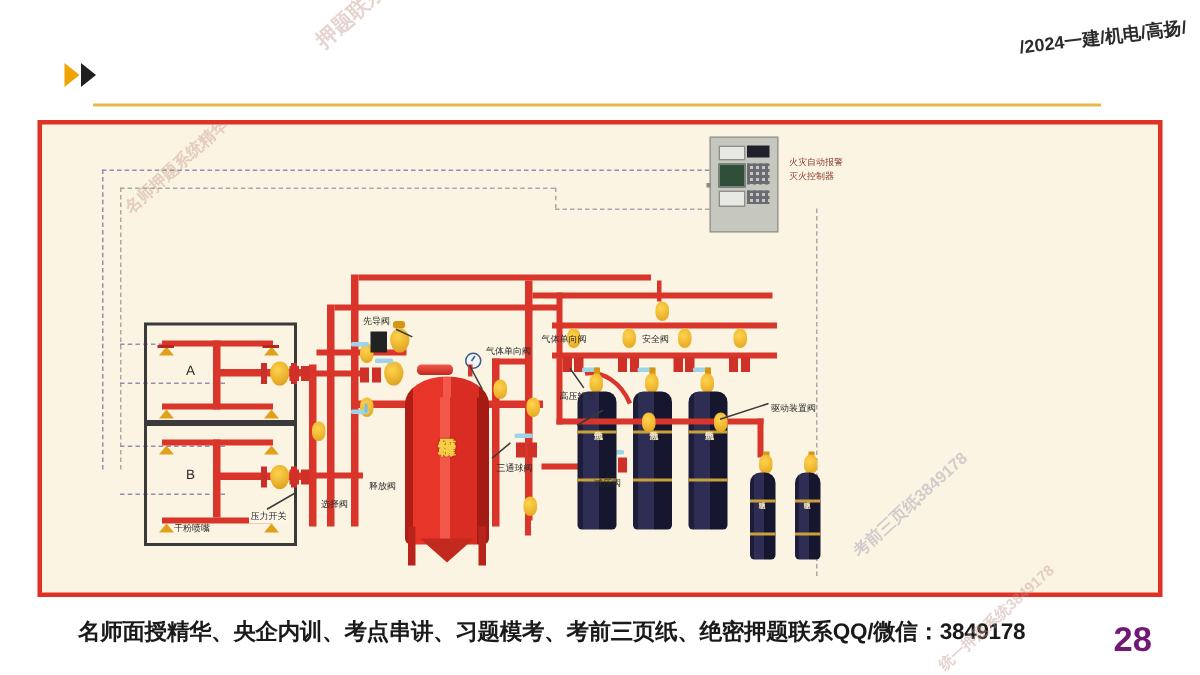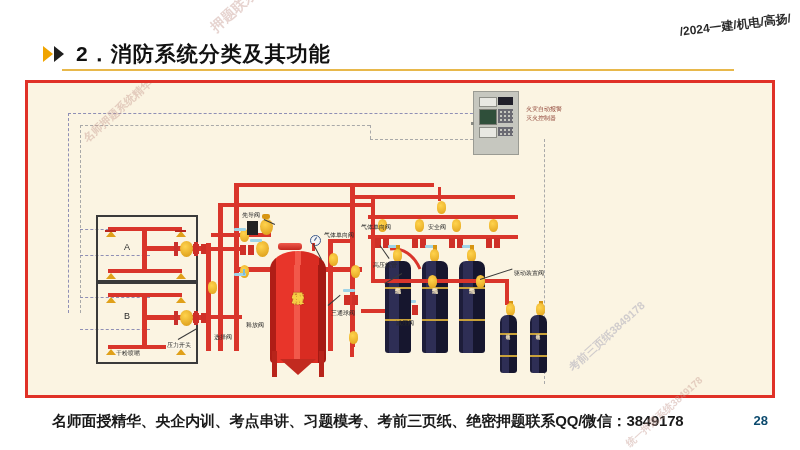--- a/index.html
+++ b/index.html
@@ -95,21 +95,21 @@
   
   .gauge{position:absolute;width:9px;height:9px;border-radius:50%;background:#f4f4f4;border:1px solid #3d5a8a;}
   .gauge:after{content:"";position:absolute;left:4px;top:1px;width:1px;height:4px;background:#3d5a8a;transform:rotate(35deg);}
 
   
   .footer{
     position:absolute;left:52px;top:412px;width:700px;
     font-size:15px;font-weight:700;color:#1a1a1a;white-space:nowrap;letter-spacing:-0.2px;
   }
   .pagenum{
-    position:absolute;right:32px;top:413px;font-size:13px;font-weight:700;color:#0c4a6e;
+    position:absolute;right:32px;top:413px;font-size:23px;font-weight:700;color:#701a75;
   }
 
   
   .wm{
     position:absolute;color:rgba(196,150,140,.42);font-weight:700;white-space:nowrap;
     pointer-events:none;
   }
   .wm1{left:206px;top:2px;font-size:14px;transform:rotate(-42deg);}
   .wm2{left:62px;top:92px;font-size:11px;transform:rotate(-42deg);}
   .wm3{left:560px;top:330px;font-size:11px;transform:rotate(-42deg);color:rgba(140,140,170,.38);}
@@ -122,21 +122,20 @@
 
   <div class="corner-wm" data-name="corner-watermark">/2024一建/机电/高扬/</div>
 
   <div class="title-row" data-name="page-title-row">
     <span class="chev" data-name="double-chevron-right-icon">
       <svg width="28" height="20" viewBox="0 0 28 20">
         <path d="M1 2 L11 10 L1 18 Z" fill="#f0a400"></path>
         <path d="M12 2 L22 10 L12 18 Z" fill="#1f1f1f"></path>
       </svg>
     </span>
-    <span class="title-txt" data-name="page-title">2．消防系统分类及其功能</span>
   </div>
   <div class="rule-gold" data-name="title-underline"></div>
 
   <div class="diagram" data-name="system-diagram">
 
     <div class="dash" style="left:40px;top:30px;width:420px;height:0;border-top-width:1px;" data-name="signal-line-top"></div>
     <div class="dash" style="left:40px;top:30px;width:0;height:200px;border-left-width:1px;" data-name="signal-line-left"></div>
     <div class="dash" style="left:460px;top:30px;width:0;height:10px;border-left-width:1px;" data-name="signal-line-panel-drop"></div>
 
     <div class="dash dash-grey" style="left:52px;top:42px;width:290px;height:0;border-top-width:1px;" data-name="signal-line-top-2"></div>

